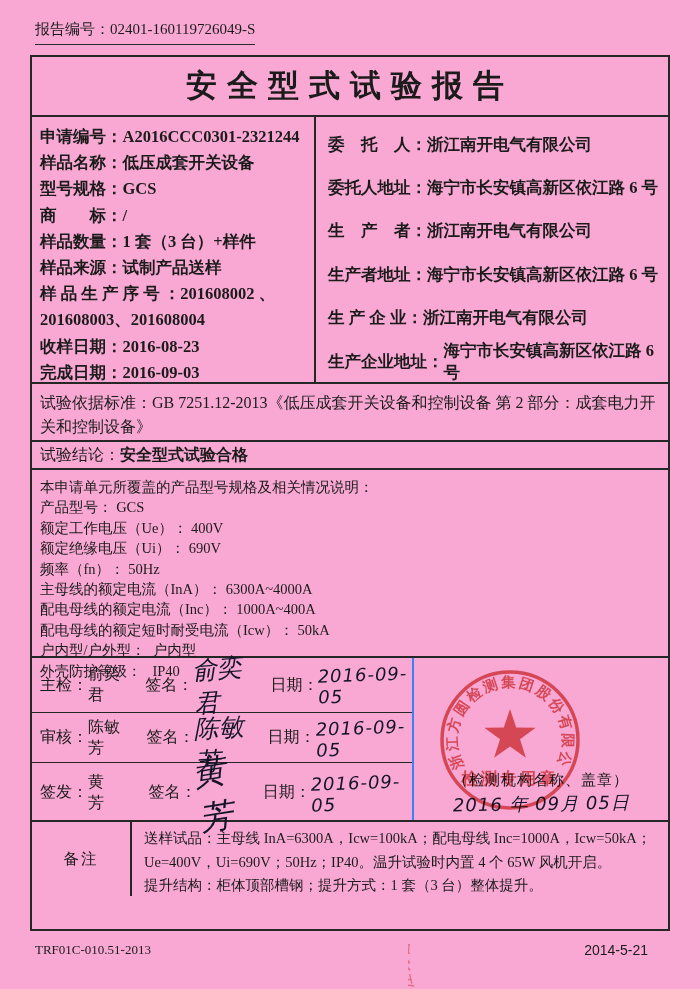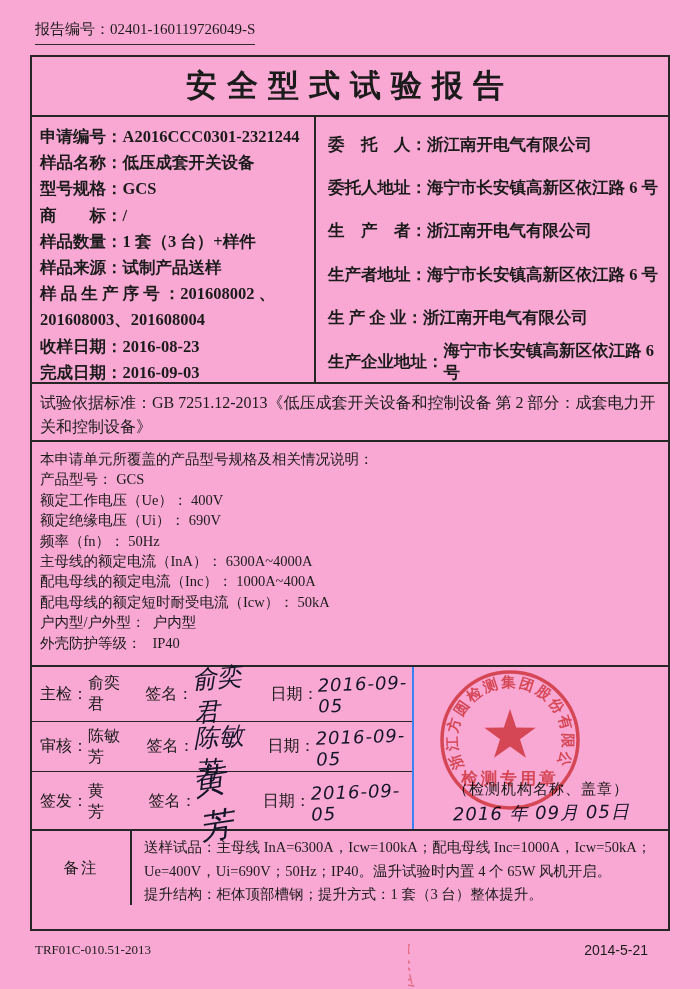--- a/index.html
+++ b/index.html
@@ -30,21 +30,21 @@
   .info-r { flex:1; padding:6px 10px 0 12px; font-size:16.5px; }
   .info-r .pair { height:43.4px; display:flex; align-items:center; }
   .lbl { white-space:pre; }
   
   .std { height:58px; border-bottom:2px solid #262626; padding:7px 10px 0 8px;
          font-size:16px; line-height:24px; }
   .concl { height:28px; border-bottom:2px solid #262626; padding:3px 10px 0 8px;
            font-size:16px; }
   .concl .v { font-weight:600; }
   
-  .cov { height:225px; border-bottom:2px solid #262626; padding:7px 10px 0 8px;
+  .cov { height:188px; border-bottom:2px solid #262626; padding:7px 10px 0 8px;
          font-size:14.5px; line-height:20.4px; }
   
   .signoff { height:164px; border-bottom:2px solid #262626; display:flex; }
   .sig-l { width:382px; border-right:2px solid #3b82f6; display:flex; flex-direction:column; }
   .sigrow { display:flex; align-items:center; padding-left:8px; font-size:16px; position:relative; }
   .sigrow1 { height:55px; border-bottom:1.8px solid #262626; }
   .sigrow2 { height:50px; border-bottom:1.8px solid #262626; }
   .sigrow3 { height:59px; }
   .sig-r { flex:1; position:relative; }
   .seal-caption { position:absolute; left:0; right:0; top:113px; text-align:center;
@@ -123,20 +123,23 @@
             <span class="lbl">生产企业地址：</span>
             <span>海宁市长安镇高新区依江路 6 号</span>
           </div>
       </div>
     </div>
 
     <div class="std">
       <span class="lbl">试验依据标准：</span><span>GB 7251.12-2013《低压成套开关设备和控制设备 第 2 部分：成套电力开关和控制设备》</span>
     </div>
 
+    <div class="concl">
+      <span class="lbl">试验结论：</span><span class="v">安全型式试验合格</span>
+    </div>
 
     <div class="cov">
       <div>本申请单元所覆盖的产品型号规格及相关情况说明：</div>
       <div><span class="lbl">产品型号：</span>&nbsp;<span>GCS</span></div>
       <div><span class="lbl">额定工作电压（Ue）：</span>&nbsp;<span>400V</span></div>
       <div><span class="lbl">额定绝缘电压（Ui）：</span>&nbsp;<span>690V</span></div>
       <div><span class="lbl">频率（fn）：</span>&nbsp;<span>50Hz</span></div>
       <div><span class="lbl">主母线的额定电流（InA）：</span>&nbsp;<span>6300A~4000A</span></div>
       <div><span class="lbl">配电母线的额定电流（Inc）：</span>&nbsp;<span>1000A~400A</span></div>
       <div><span class="lbl">配电母线的额定短时耐受电流（Icw）：</span>&nbsp;<span>50kA</span></div>

